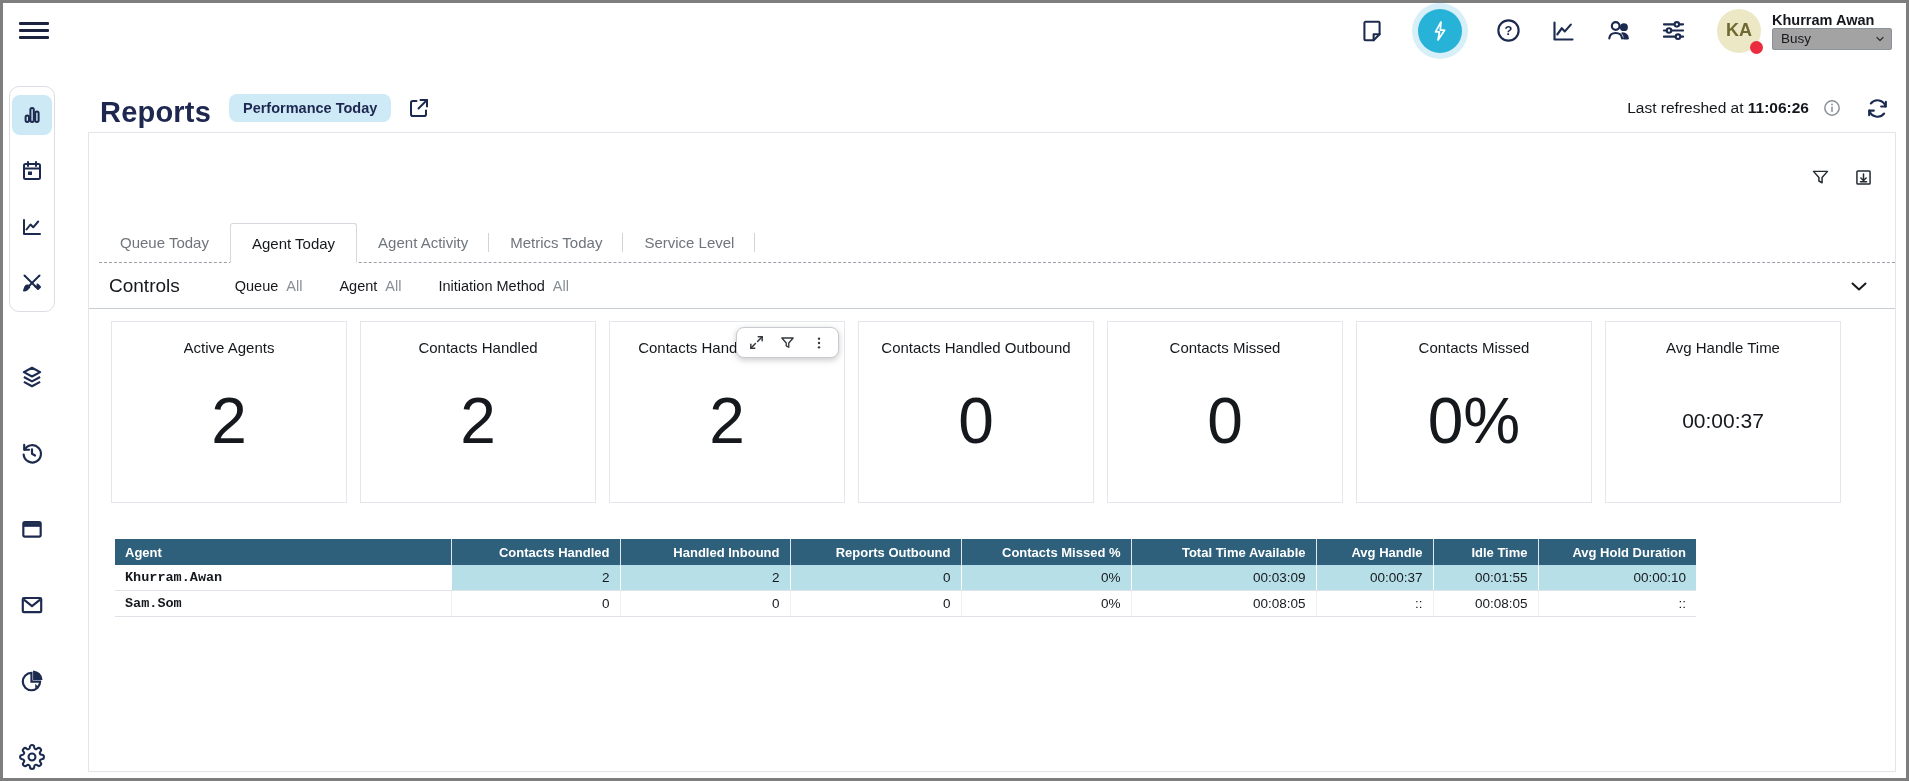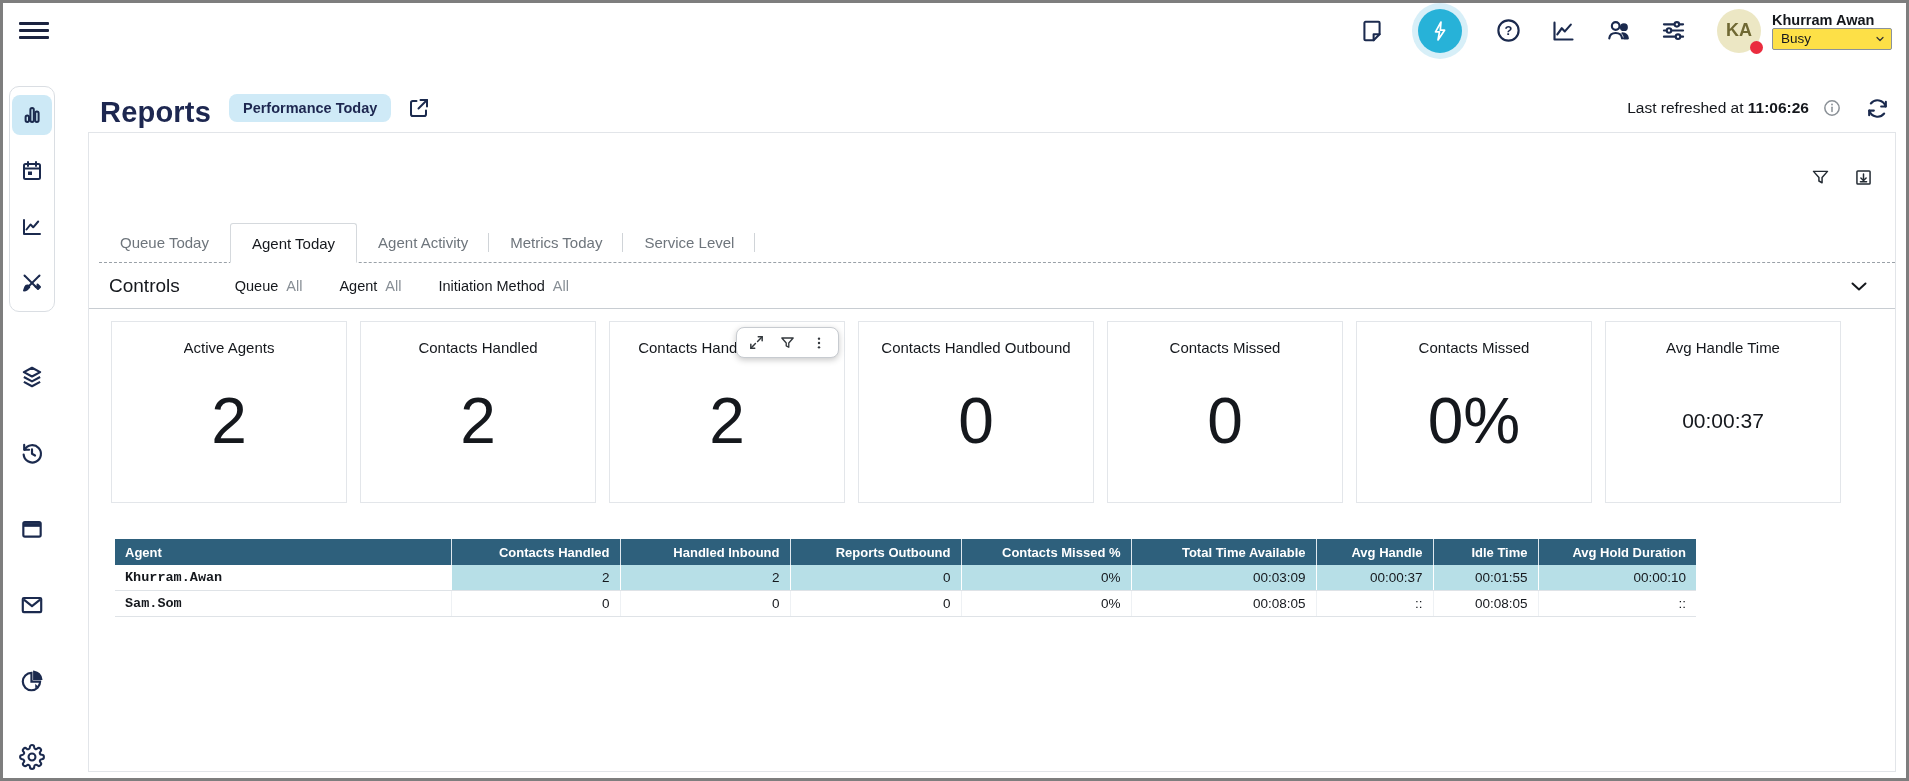--- a/index.html
+++ b/index.html
@@ -12,21 +12,21 @@
   .hamburger span { display:block; height:3.2px; background:#1b2340; border-radius:1px; }
   .topbar-right { margin-left:auto; display:flex; align-items:center; gap:25px; }
   .tb-icon { width:30px; height:30px; display:flex; align-items:center; justify-content:center; color:#1b2a4e; cursor:pointer; }
   .lightning-halo { width:56px; height:56px; border-radius:50%; background:#d7eff8; display:flex; align-items:center; justify-content:center; }
   .lightning-btn { width:44px; height:44px; border-radius:50%; background:#27b2d8; display:flex; align-items:center; justify-content:center; color:#fff; cursor:pointer; }
   .user { display:flex; align-items:center; gap:11px; margin-left:4px; }
   .avatar { position:relative; width:44px; height:44px; border-radius:50%; background:#ece7c4; color:#6f6833; font-weight:bold; font-size:18px; display:flex; align-items:center; justify-content:center; }
   .status-dot { position:absolute; right:-2px; bottom:-1px; width:13px; height:13px; border-radius:50%; background:#ea2c3e; }
   .user-meta { display:flex; flex-direction:column; gap:0; }
   .user-name { font-size:14.5px; font-weight:bold; color:#15181d; }
-  .status-select { width:120px; height:22px; border:1px solid #8a929b; border-radius:2px; background:#fde047; display:flex; align-items:center; justify-content:space-between; padding:0 5px 0 8px; font-size:13.5px; color:#15181d; cursor:pointer; }
+  .status-select { width:120px; height:22px; border:1px solid #8a929b; border-radius:2px; background:#a3a3a3; display:flex; align-items:center; justify-content:space-between; padding:0 5px 0 8px; font-size:13.5px; color:#15181d; cursor:pointer; }
 
   
   .body-row { display:flex; height:720px; }
   .sidebar { width:58px; display:flex; flex-direction:column; align-items:center; }
   .nav-group { margin-top:28px; width:46px; border:1px solid #dadee3; border-radius:10px; background:#fff; padding:8px 0; display:flex; flex-direction:column; align-items:center; gap:16px; }
   .nav-item { width:40px; height:40px; border-radius:8px; display:flex; align-items:center; justify-content:center; color:#1b2a4e; cursor:pointer; }
   .nav-item.active { background:#cde9f6; }
   .sidebar-lower { margin-top:51px; display:flex; flex-direction:column; align-items:center; gap:48px; }
   .side-icon { width:28px; height:28px; display:flex; align-items:center; justify-content:center; color:#1b2a4e; cursor:pointer; }
 

